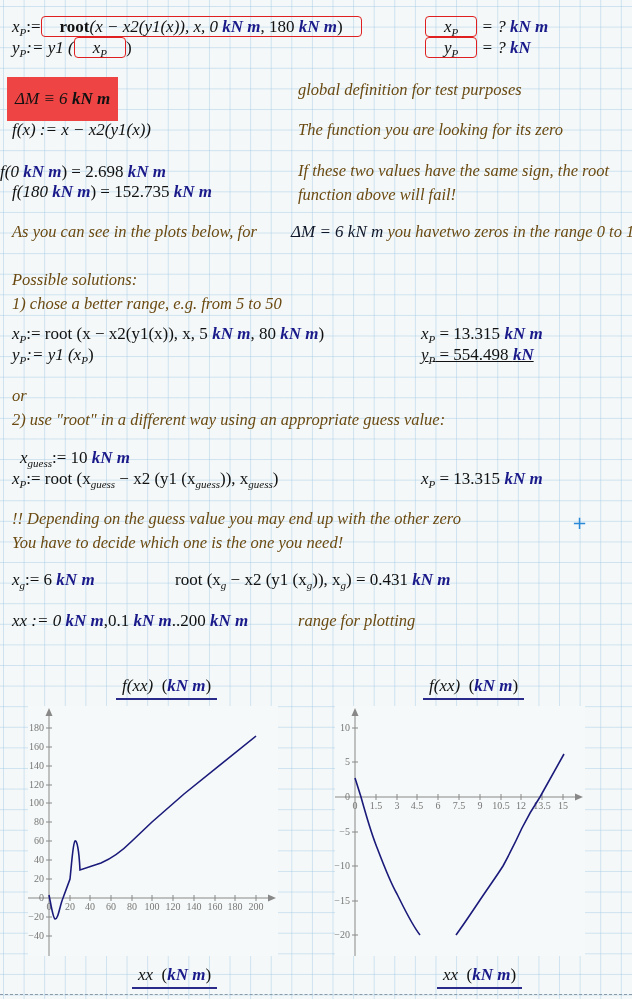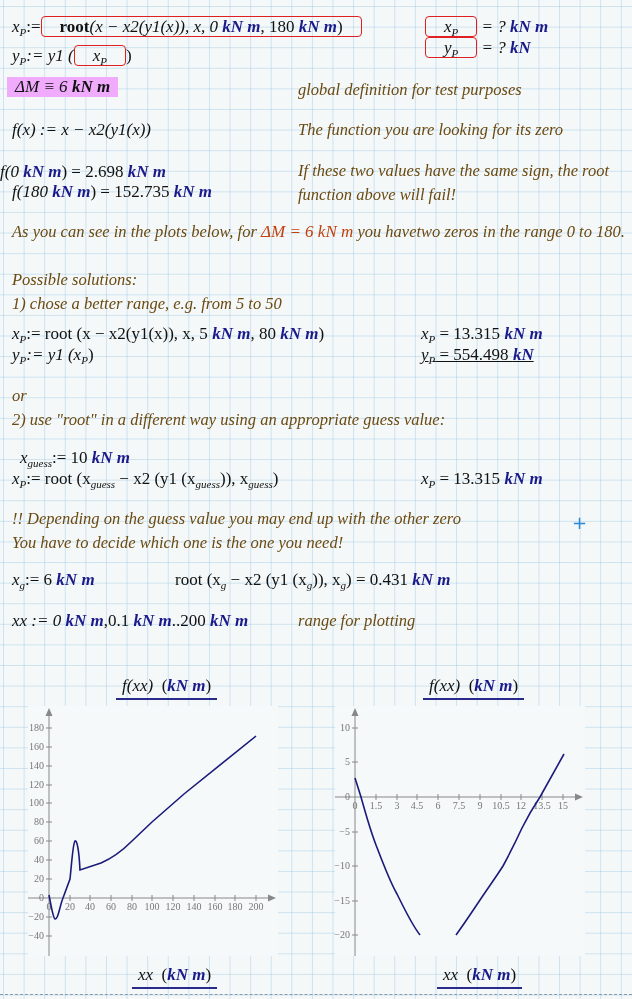--- a/index.html
+++ b/index.html
@@ -13,38 +13,38 @@
     background-position:3px 6px;
     font-family:"DejaVu Serif", serif;
   }
   .abs { position:absolute; white-space:nowrap; }
   .math { font-family:"Liberation Serif", serif; font-size:17px; color:#111; }
   .math i { font-style:italic; }
   .u { color:#1a1a8a; font-weight:bold; font-style:italic; }
   .note { font-family:"Liberation Serif", serif; font-style:italic; font-size:16.5px; color:#6b4a12; }
   .sub { font-size:11px; vertical-align:-4px; font-style:italic; }
   .redbox { border:1.5px solid #e02020; border-radius:4px; padding:0 18px; }
-  .yellow { background:#f0abfc; padding:0 8px; }
+  .yellow { background:#ef4444; padding:12px 8px; }
   .plotbg { position:absolute; background:#f6f9f9; }
   .plotlabel { position:absolute; font-family:"Liberation Serif", serif; font-size:17px; color:#111; border-bottom:2px solid #2a2a8a; padding:0 6px 2px 6px; white-space:nowrap;margin-left:28px; }
   .cursor { position:absolute; color:#2a8ad8; font-size:18px; font-family:"DejaVu Sans", sans-serif; }
   .dashline { position:absolute; left:0; top:994px; width:632px; border-top:1px dashed #8a9aa8; }
   svg text { font-family:"Liberation Serif", serif; font-size:10px; fill:#777; }
 </style>
 </head>
 <body>
 
 <div class="abs math" style="left:12px;top:17px;">
   <i>x</i><span class="sub">P</span><span>:=</span><span class="redbox"><b>root</b><i>(x − x2(y1(x)), x, 0 </i><span class="u">kN m</span><span>, 180 </span><span class="u">kN m</span><span>)</span></span>
 </div>
 <div class="abs math" style="left:425px;top:17px;">
   <span class="redbox"><i>x</i><span class="sub">P</span></span><i> = ? </i><span class="u">kN m</span>
 </div>
 
-<div class="abs math" style="left:12px;top:46px;">
+<div class="abs math" style="left:12px;top:38px;">
   <i>y</i><span class="sub">P</span><i>:= y1 (</i><span class="redbox"><i>x</i><span class="sub">P</span></span><span>)</span>
 </div>
 <div class="abs math" style="left:425px;top:38px;">
   <span class="redbox"><i>y</i><span class="sub">P</span></span><i> = ? </i><span class="u">kN</span>
 </div>
 
 <div class="abs math yellow" style="left:7px;top:77px;">
   <i>ΔM ≡ 6 </i><span class="u" style="color:#111;">kN m</span>
 </div>
 <div class="abs note" style="left:298px;top:80px;">global definition for test purposes</div>
@@ -55,21 +55,21 @@
 <div class="abs math" style="left:0;top:162px;">
   <i>f(0 </i><span class="u">kN m</span><span>) = 2.698 </span><span class="u">kN m</span>
 </div>
 <div class="abs math" style="left:12px;top:182px;">
   <i>f(180 </i><span class="u">kN m</span><span>) = 152.735 </span><span class="u">kN m</span>
 </div>
 <div class="abs note" style="left:298px;top:161px;">If these two values have the same sign, the root</div>
 <div class="abs note" style="left:298px;top:185px;">function above will fail!</div>
 
 <div class="abs note" style="left:12px;top:222px;">
-  <span>As you can see in the plots below, for </span><span class="math" style="color:#c2410c;">ΔM = 6 kN m</span><span> you havetwo zeros in the range 0 to 180.</span>
+  <span>As you can see in the plots below, for </span><span class="math" style="color:#0f172a;margin-left:30px;">ΔM = 6 kN m</span><span> you havetwo zeros in the range 0 to 180.</span>
 </div>
 
 <div class="abs note" style="left:12px;top:270px;">Possible solutions:</div>
 <div class="abs note" style="left:12px;top:294px;">1) chose a better  range, e.g. from 5 to 50</div>
 
 <div class="abs math" style="left:12px;top:324px;">
   <i>x</i><span class="sub">P</span><span>:= root (x − x2(y1(x)), x, 5 </span><span class="u">kN m</span><span>, 80 </span><span class="u">kN m</span><span>)</span>
 </div>
 <div class="abs math" style="left:12px;top:345px;">
   <i>y</i><span class="sub">P</span><i>:= y1 (x</i><span class="sub">P</span><span>)</span>

